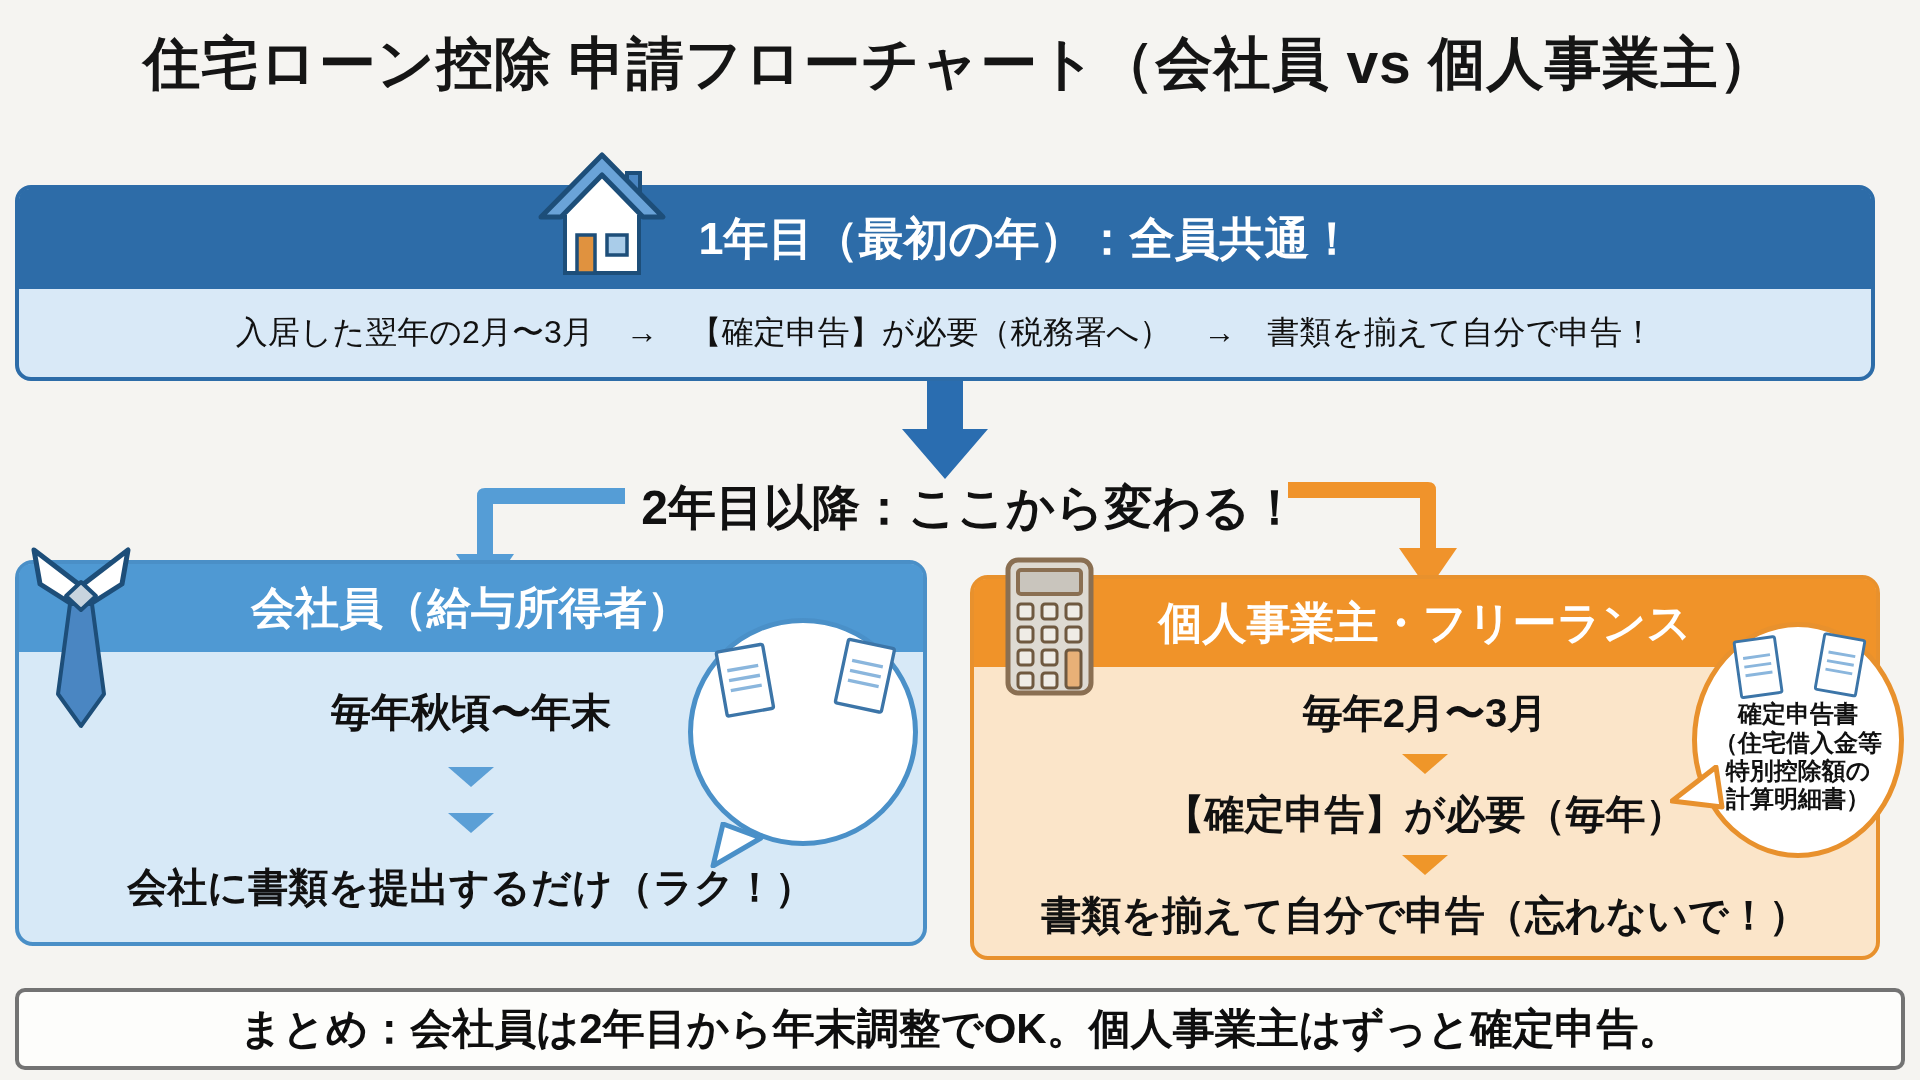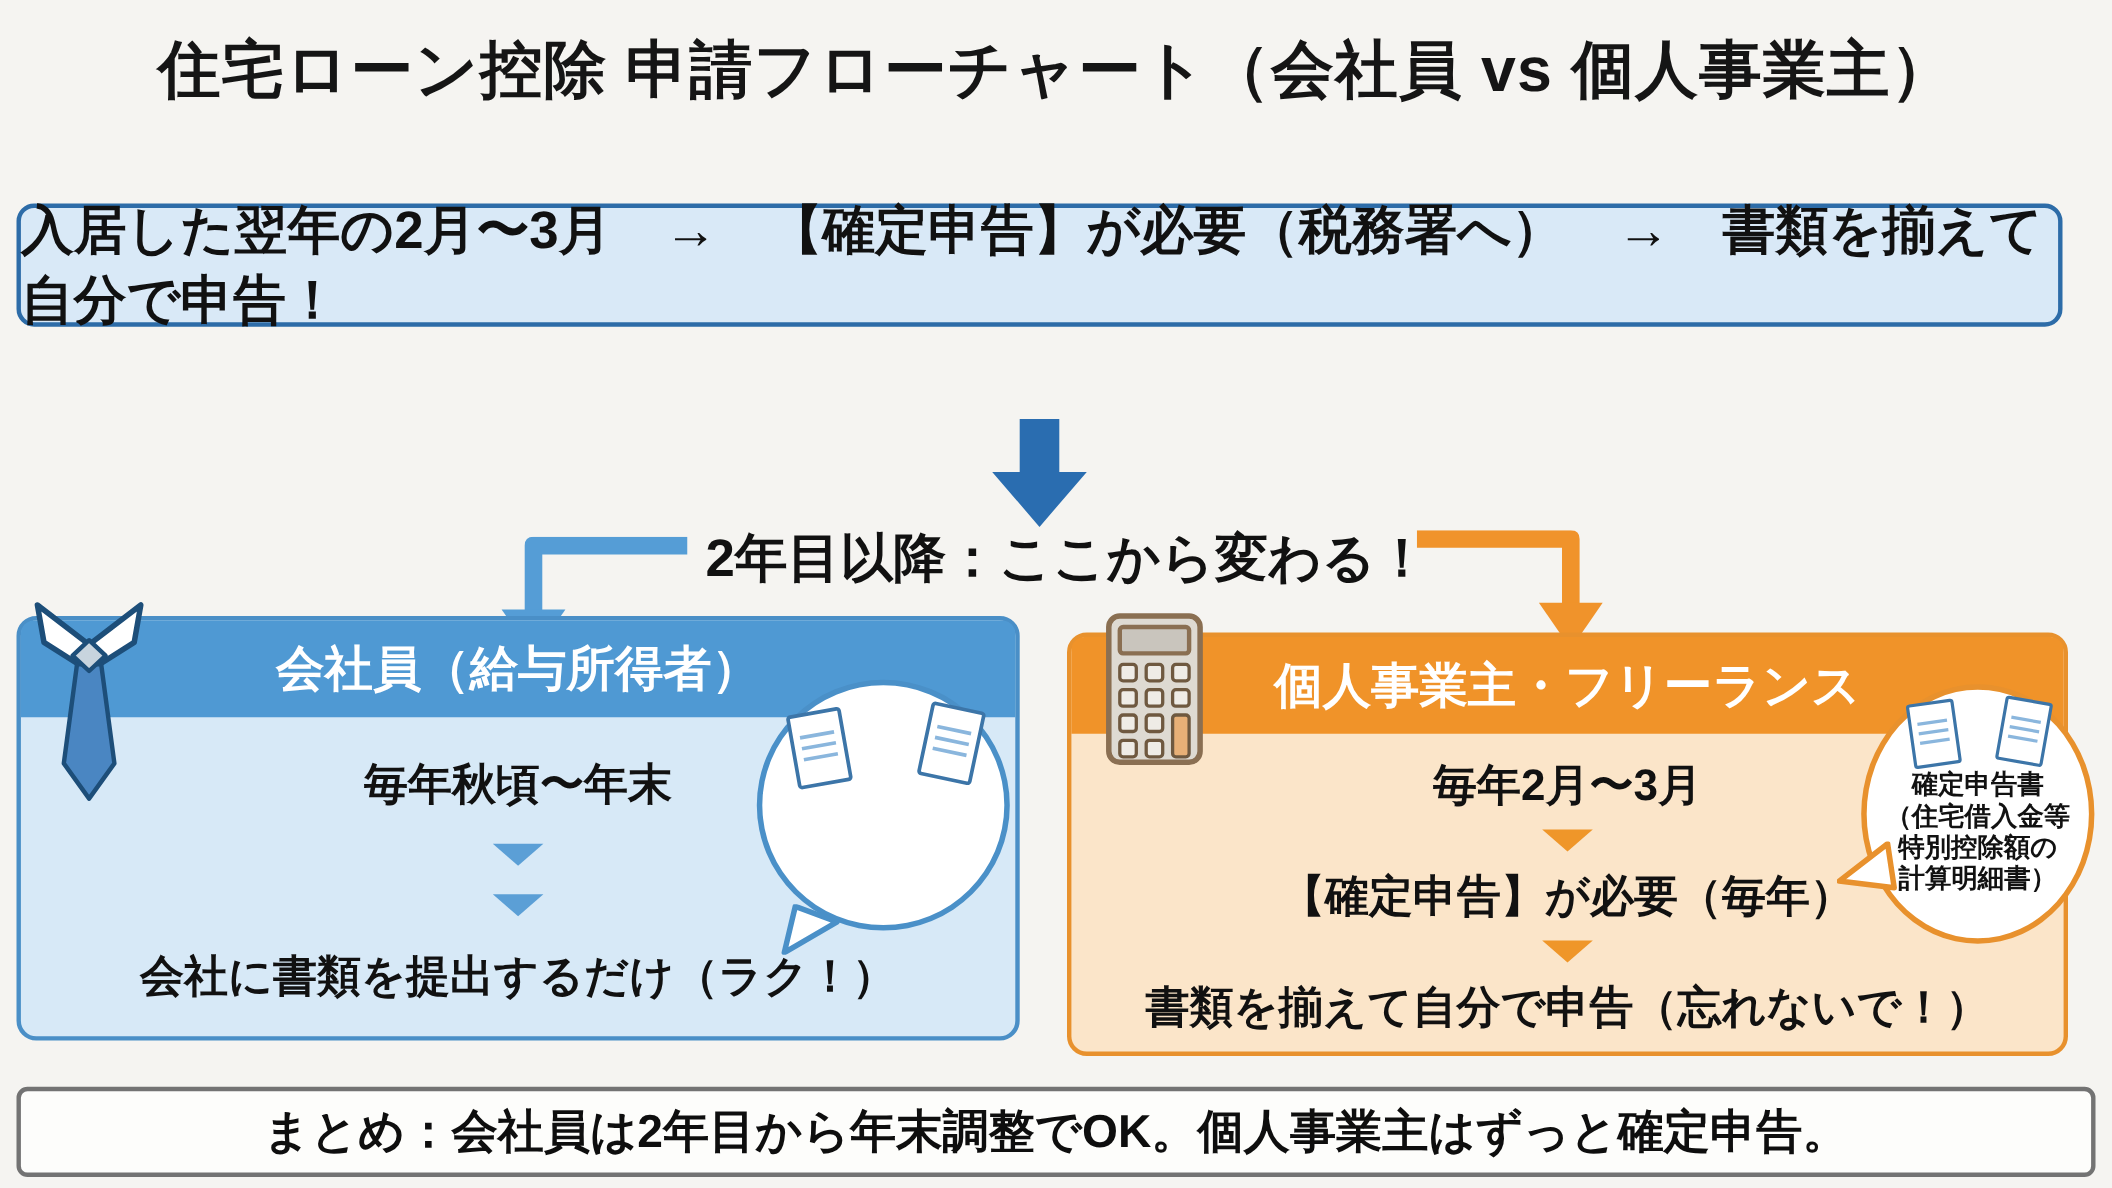--- a/index.html
+++ b/index.html
@@ -23,22 +23,22 @@
     border: 4px solid #2d6ca8; border-radius: 16px;
     background: #d9e9f7;
   }
   .year1-header {
     background: #2d6ca8; border-radius: 10px 10px 0 0; height: 100px;
     display: flex; align-items: center; justify-content: center; gap: 28px;
   }
   .year1-header .house-wrap { transform: translateY(-24px); flex: 0 0 auto; height: 128px; }
   .year1-header-text { color: #fff; font-size: 45px; font-weight: 800; }
   .year1-detail {
-    height: 104px; display: flex; align-items: center; justify-content: center;
-    font-size: 48px; font-weight: 700; border-radius: 0 0 10px 10px;
+    height: 88px; display: flex; align-items: center; justify-content: center;
+    font-size: 32px; font-weight: 400; border-radius: 0 0 10px 10px;
   }
 
   
   .down-arrow { position: absolute; left: 900px; top: 381px; }
   .branch-label {
     position: absolute; top: 476px; left: 0; width: 100%;
     text-align: center; font-size: 48px; font-weight: 900; padding-left: 20px;
   }
   .l-arrow-left  { position: absolute; left: 455px;  top: 488px; }
   .l-arrow-right { position: absolute; left: 1288px; top: 482px; }
@@ -99,20 +99,33 @@
     display: flex; align-items: center; justify-content: center;
     font-size: 42px; font-weight: 900; color: #0e0e0e;
   }
 </style>
 </head>
 <body>
 
 <div class="title">住宅ローン控除 申請フローチャート（会社員 vs 個人事業主）</div>
 
 <div class="year1">
+  <div class="year1-header">
+    <span class="house-wrap">
+      <svg width="135" height="128" viewBox="0 0 135 128">
+        <rect x="92" y="22" width="13" height="26" fill="#4a86c2" stroke="#1d4e79" stroke-width="4"></rect>
+        <rect x="30" y="60" width="74" height="62" fill="#ffffff" stroke="#1d4e79" stroke-width="4"></rect>
+        <polygon points="67,26 106,64 28,64" fill="#ffffff"></polygon>
+        <polygon points="67,4 128,66 108,66 67,24 26,66 6,66" fill="#6aa3d8" stroke="#1d4e79" stroke-width="5" stroke-linejoin="round"></polygon>
+        <rect x="42" y="84" width="18" height="38" fill="#e0923f" stroke="#1d4e79" stroke-width="3.5"></rect>
+        <rect x="72" y="84" width="20" height="20" fill="#a9cce9" stroke="#1d4e79" stroke-width="3.5"></rect>
+      </svg>
+    </span>
+    <span class="year1-header-text">1年目（最初の年）：全員共通！</span>
+  </div>
   <div class="year1-detail">入居した翌年の2月〜3月　→　【確定申告】が必要（税務署へ）　→　書類を揃えて自分で申告！</div>
 </div>
 
 <div class="down-arrow">
   <svg width="90" height="100" viewBox="0 0 90 100">
     <path d="M27 0 H63 V48 H88 L45 98 L2 48 H27 Z" fill="#2a6db0"></path>
   </svg>
 </div>
 
 <div class="branch-label">2年目以降：ここから変わる！</div>

